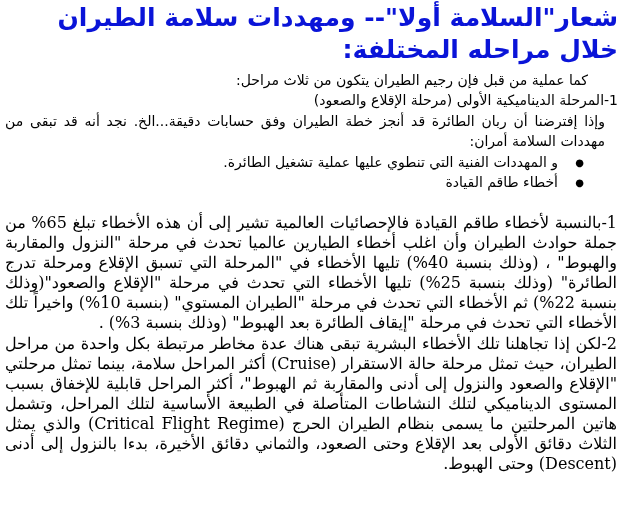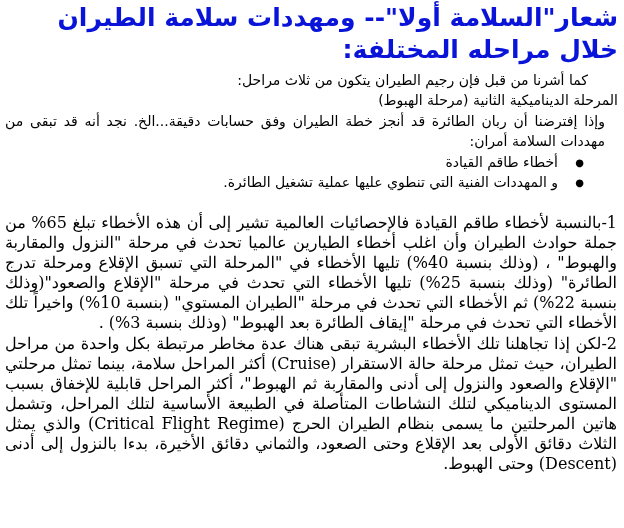--- a/index.html
+++ b/index.html
@@ -19,26 +19,26 @@
   .gap { height:20px; }
   p { margin:1px; text-align:justify; }
 </style>
 </head>
 <body>
 
 <div class="page">
   <div class="title">شعار"السلامة أولا"-- ومهددات سلامة الطيران خلال مراحله المختلفة:</div>
 
   <div class="body-text sans">
-    <div class="indent">كما أشرنا من قبل فإن رجيم الطيران يتكون من ثلاث مراحل:</div>
-    <div class="phase">المرحلة الديناميكية الثانية (مرحلة الهبوط)</div>
+    <div class="indent">كما عملية من قبل فإن رجيم الطيران يتكون من ثلاث مراحل:</div>
+    <div class="phase">1-المرحلة الديناميكية الأولى (مرحلة الإقلاع والصعود)</div>
     <p class="indent" style="padding-right:12px">وإذا إفترضنا أن ربان الطائرة قد أنجز خطة الطيران وفق حسابات دقيقة...الخ. نجد أنه قد تبقى من مهددات السلامة أمران:</p>
     <ul class="threats">
+      <li>و المهددات الفنية التي تنطوي عليها عملية تشغيل الطائرة.</li>
       <li>أخطاء طاقم القيادة</li>
-      <li>و المهددات الفنية التي تنطوي عليها عملية تشغيل الطائرة.</li>
     </ul>
   </div>
 
   <div class="gap"></div>
 
   <div class="body-text">
     <p>1-بالنسبة لأخطاء طاقم القيادة فالإحصائيات العالمية تشير إلى أن هذه الأخطاء تبلغ 65% من جملة حوادث الطيران وأن اغلب أخطاء الطيارين عالميا تحدث في مرحلة "النزول والمقاربة والهبوط" ، (وذلك بنسبة 40%) تليها الأخطاء في "المرحلة التي تسبق الإقلاع ومرحلة تدرج الطائرة" (وذلك بنسبة 25%) تليها الأخطاء التي تحدث في مرحلة "الإقلاع والصعود"(وذلك بنسبة 22%) ثم الأخطاء التي تحدث في مرحلة "الطيران المستوي" (بنسبة 10%) واخيراً تلك الأخطاء التي تحدث في مرحلة "إيقاف الطائرة بعد الهبوط" (وذلك بنسبة 3%) .</p>
     <p>2-لكن إذا تجاهلنا تلك الأخطاء البشرية تبقى هناك عدة مخاطر مرتبطة بكل واحدة من مراحل الطيران، حيث تمثل مرحلة حالة الاستقرار (Cruise) أكثر المراحل سلامة، بينما تمثل مرحلتي "الإقلاع والصعود والنزول إلى أدنى والمقاربة ثم الهبوط"، أكثر المراحل قابلية للإخفاق بسبب المستوى الديناميكي لتلك النشاطات المتأصلة في الطبيعة الأساسية لتلك المراحل، وتشمل هاتين المرحلتين ما يسمى بنظام الطيران الحرج (Critical Flight Regime) والذي يمثل الثلاث دقائق الأولى بعد الإقلاع وحتى الصعود، والثماني دقائق الأخيرة، بدءا بالنزول إلى أدنى (Descent) وحتى الهبوط.</p>
   </div>
 </div>

